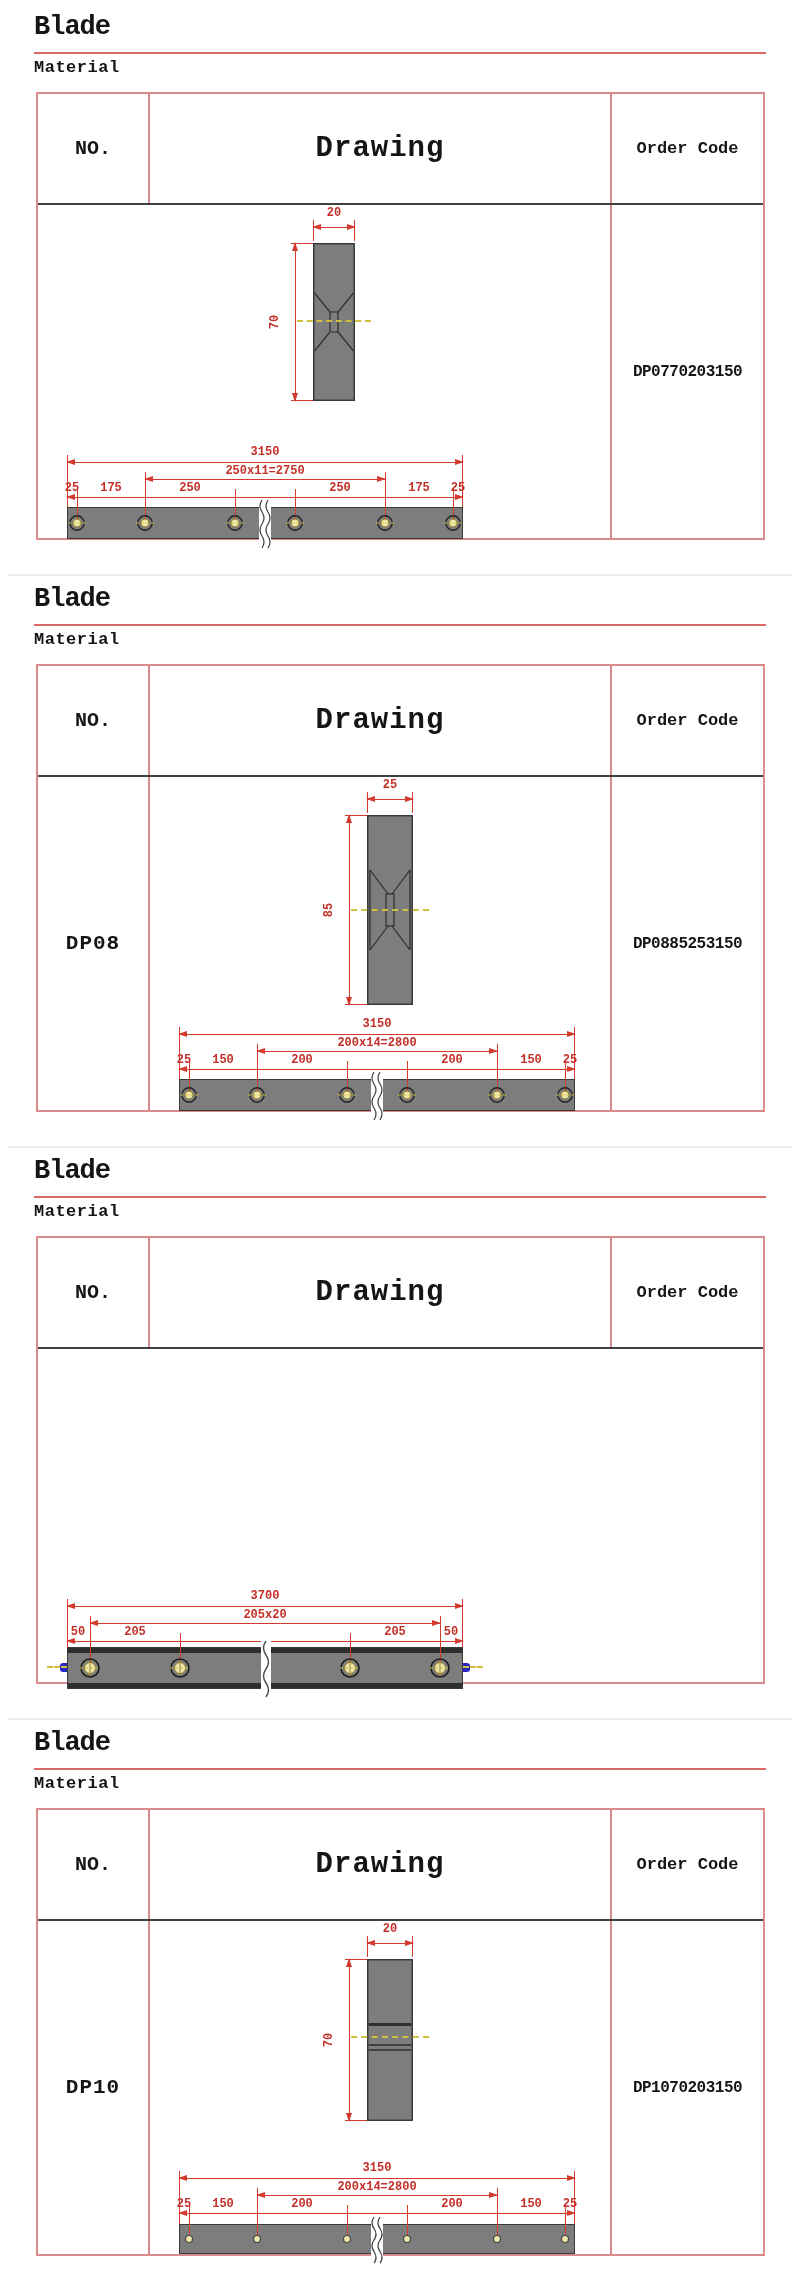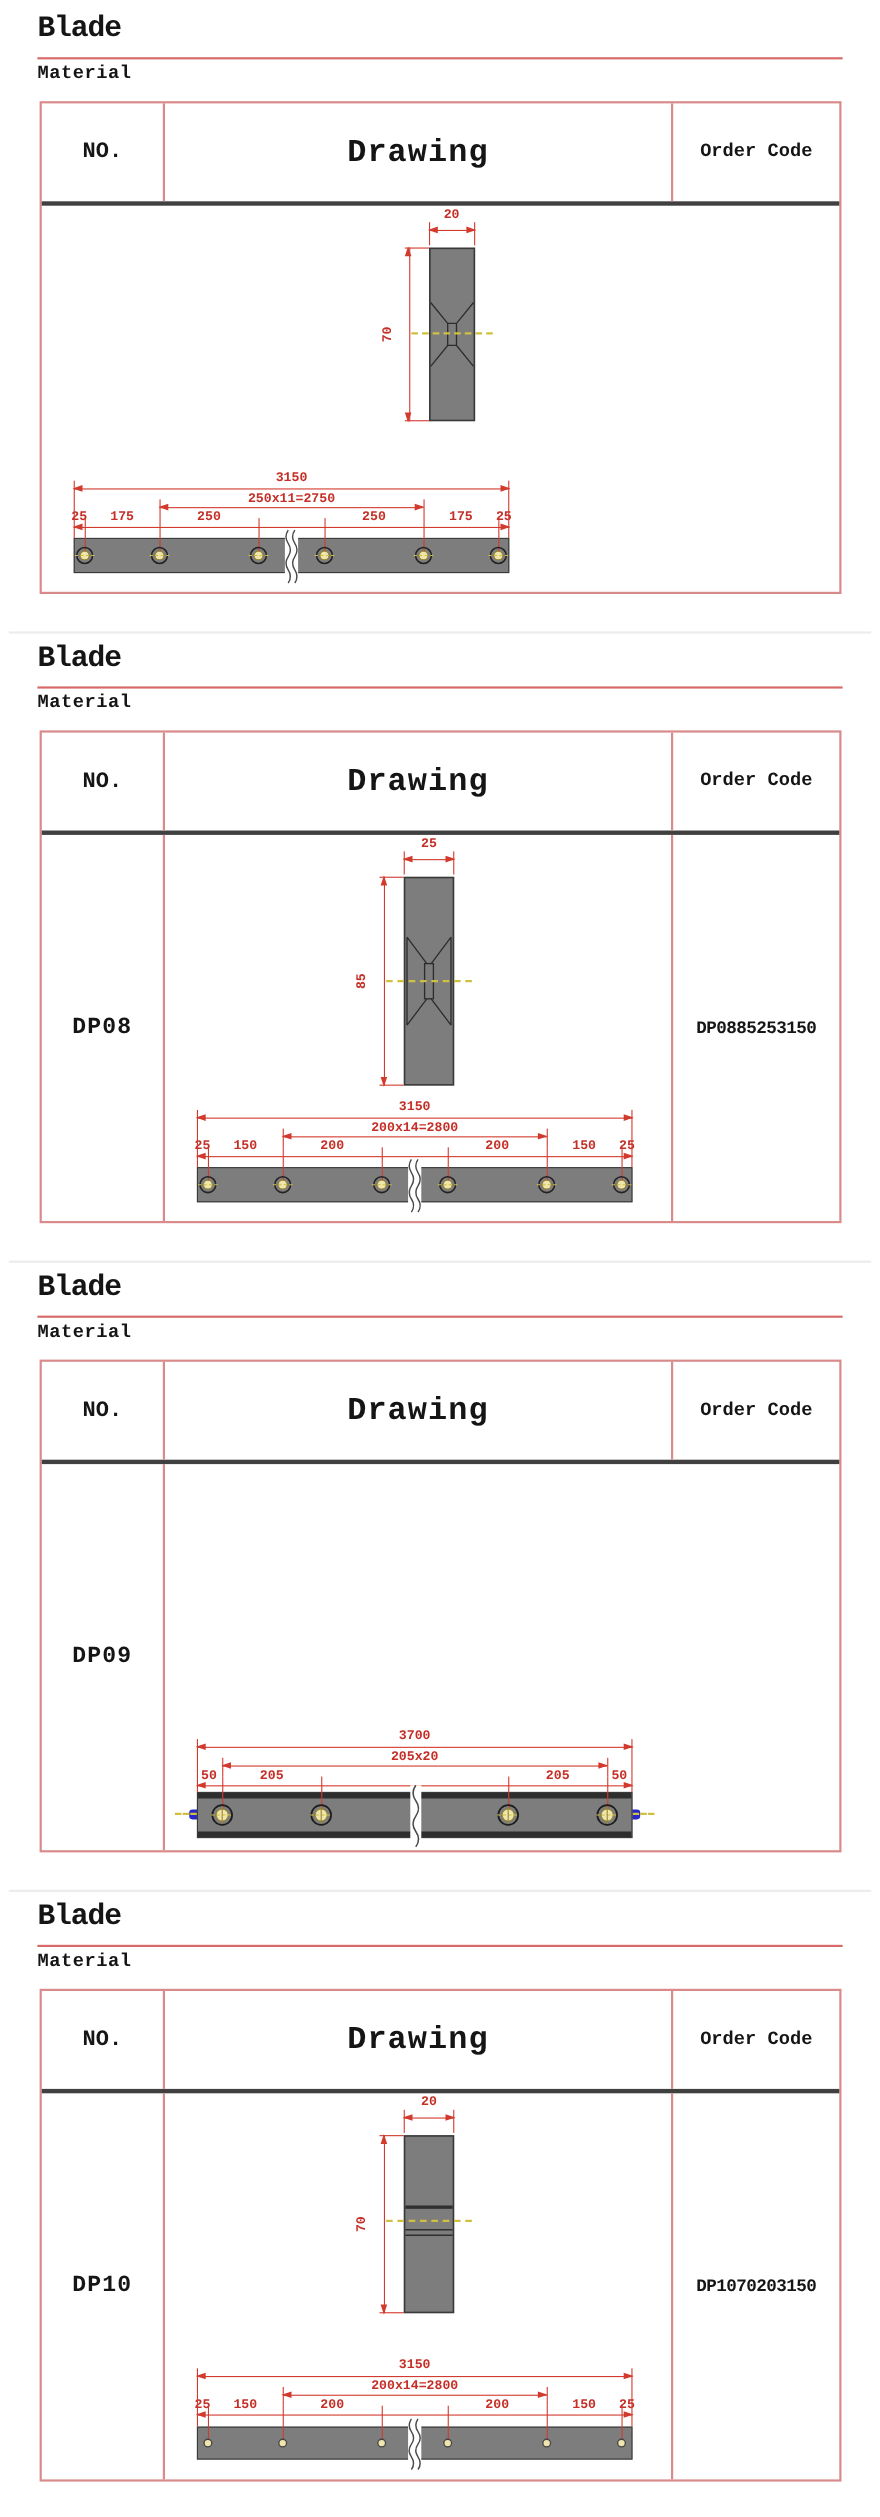--- a/index.html
+++ b/index.html
@@ -3,21 +3,21 @@
 <meta charset="utf-8">
 <style>
 *{margin:0;padding:0;box-sizing:border-box}
 body{width:800px;background:#fff;font-family:"Liberation Mono","DejaVu Sans Mono",monospace;color:#151515}
 .section{position:relative;width:800px;height:572px;overflow:hidden}
 .sep{position:absolute;left:8px;top:2px;width:784px;height:2px;background:#ececec}
 .title{position:absolute;left:34px;top:12px;font-size:27px;font-weight:bold;letter-spacing:-1px}
 .rule{position:absolute;left:34px;top:52px;width:732px;height:2px;background:#d96a6a}
 .subtitle{position:absolute;left:34px;top:58px;font-size:17px;font-weight:600;letter-spacing:.5px}
 .tbl{position:absolute;left:36px;top:92px;width:729px;height:448px;border:2px solid #d98a8a;display:flex;flex-direction:column}
-.thead{display:flex;height:93px;border-bottom:4px solid #404040}
+.thead{display:flex;height:111px;border-bottom:2px solid #404040}
 .tbody{display:flex;flex:1}
 .cno{width:112px;border-right:2px solid #d98a8a;display:flex;align-items:center;justify-content:center}
 .corder{width:153px;border-left:2px solid #d98a8a;display:flex;align-items:center;justify-content:center}
 .cdraw{flex:1;position:relative}
 .hno{font-size:20px;font-weight:600}
 .hdraw{font-size:29px;font-weight:600;letter-spacing:1px}
 .horder{font-size:17px;font-weight:600}
 .vno{font-size:21px;font-weight:600;letter-spacing:1px}
 .vorder{font-size:16px;font-weight:600;letter-spacing:-.5px}
 .profile{position:absolute;left:50%;margin-left:-85px;top:2px;width:170px;height:234px}
@@ -120,20 +120,21 @@
               <circle cx="10" cy="10" r="4" fill="#efe6ad" stroke="#9a8630"></circle>
               <line x1="1" y1="10" x2="19" y2="10" stroke="#cfc040" stroke-dasharray="3,2"></line>
             </svg>
           <svg style="left:192px;top:55px" width="16" height="48">
               <rect x="2" y="0" width="12" height="48" fill="#fff"></rect>
               <path d="M5,0 q-4,6 0,12 q4,6 0,12 q-4,6 0,12 q4,6 0,12" fill="none" stroke="#4a4a4a" stroke-width="1.3"></path>
               <path d="M11,0 q-4,6 0,12 q4,6 0,12 q-4,6 0,12 q4,6 0,12" fill="none" stroke="#4a4a4a" stroke-width="1.3"></path>
             </svg>
         </div>
       </div>
+      <div class="corder vorder">DP0770203150</div>
     </div>
   </div>
 </div>
 
 <div class="section">
   <div class="sep"></div>
   <div class="title">Blade</div>
   <div class="rule"></div>
   <div class="subtitle">Material</div>
   <div class="tbl">
@@ -231,21 +232,20 @@
   <div class="title">Blade</div>
   <div class="rule"></div>
   <div class="subtitle">Material</div>
   <div class="tbl">
     <div class="thead">
       <div class="cno hno">NO.</div>
       <div class="cdraw hdraw" style="display:flex;align-items:center;justify-content:center">Drawing</div>
       <div class="corder horder">Order Code</div>
     </div>
     <div class="tbody">
-      <div class="cno vno">DP09</div>
       <div class="cdraw">
         <div class="striparea">
           <div class="dlabel" style="left:200px;top:1px">3700</div>
           <div class="dh" style="left:2px;top:17px;width:396px"></div>
           <div class="dlabel" style="left:200px;top:20px">205x20</div>
           <div class="dh" style="left:25px;top:34px;width:350px"></div>
           <div class="dlabel" style="left:13px;top:37px">50</div>
           <div class="dlabel" style="left:70px;top:37px">205</div>
           <div class="dlabel" style="left:330px;top:37px">205</div>
           <div class="dlabel" style="left:386px;top:37px">50</div>

